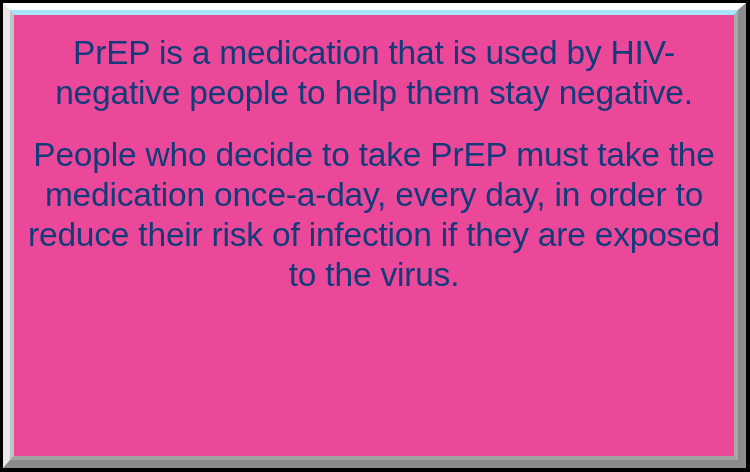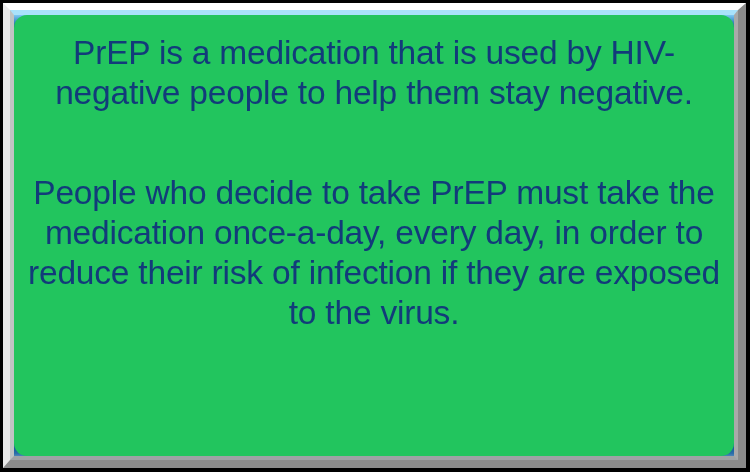--- a/index.html
+++ b/index.html
@@ -80,40 +80,39 @@
                 #4d86b8 100%);
     pointer-events: none;
   }
 
   
   .panel {
     position: relative;
     box-sizing: border-box;
     width: 100%;
     height: 100%;
-    background: #22c55e;
+    background: #ec4899;
     padding: 18px 14px 20px 14px;
     z-index: 2;
-    border-radius: 13px;
   }
 
   .body-text {
     margin: 0;
     text-align: center;
     color: #123b7a;
     font-family: "Liberation Sans", sans-serif;
     font-size: 33.5px;
     font-weight: normal;
     line-height: 40px;
     letter-spacing: -0.2px;
     white-space: pre-line;
   }
 
   .paragraph + .paragraph {
-    margin-top: 60px;
+    margin-top: 22px;
   }
 </style>
 </head>
 <body>
 
 <div class="slide-frame">
   <div class="bevel-outer">
     <div class="bevel-inner">
       <div class="panel">
 

